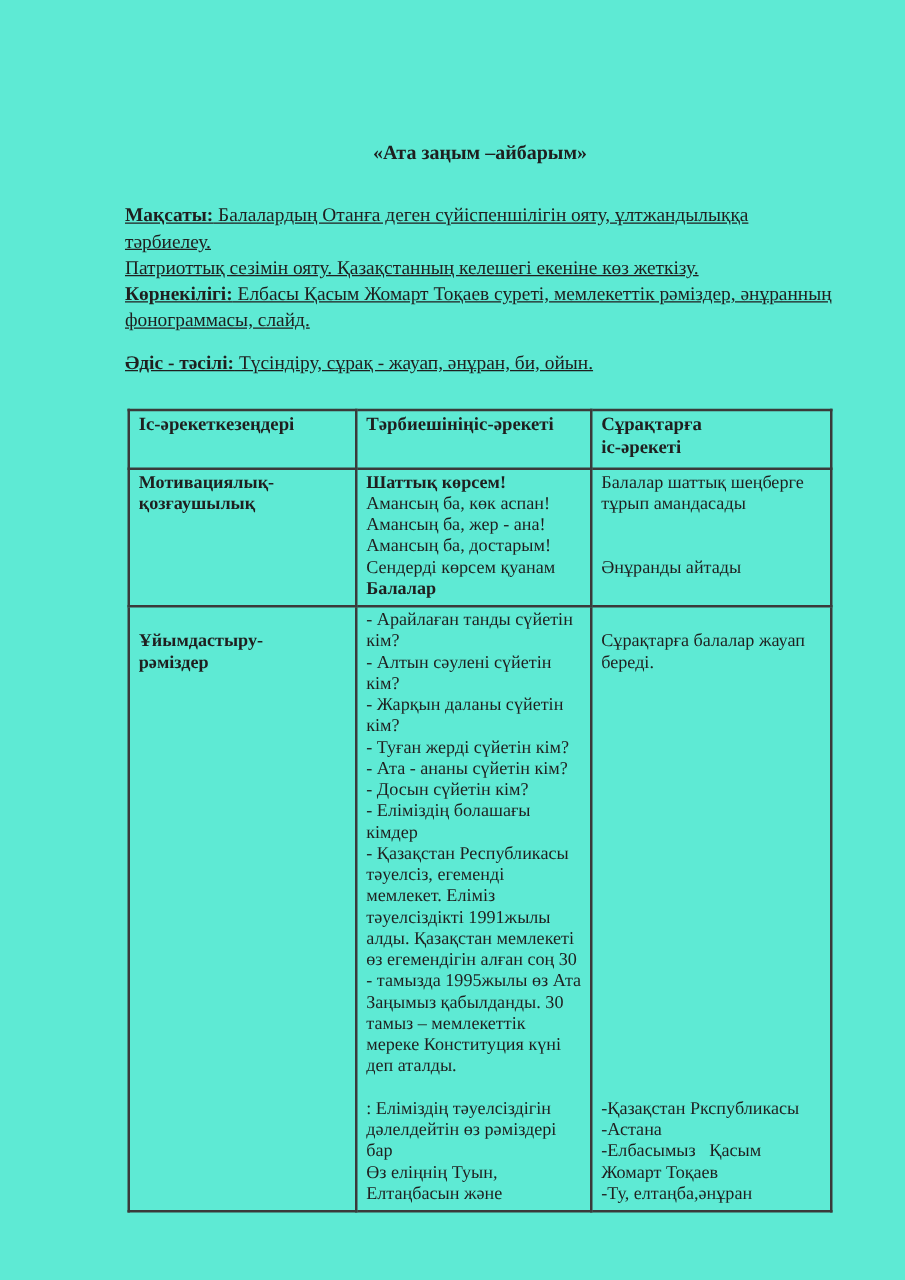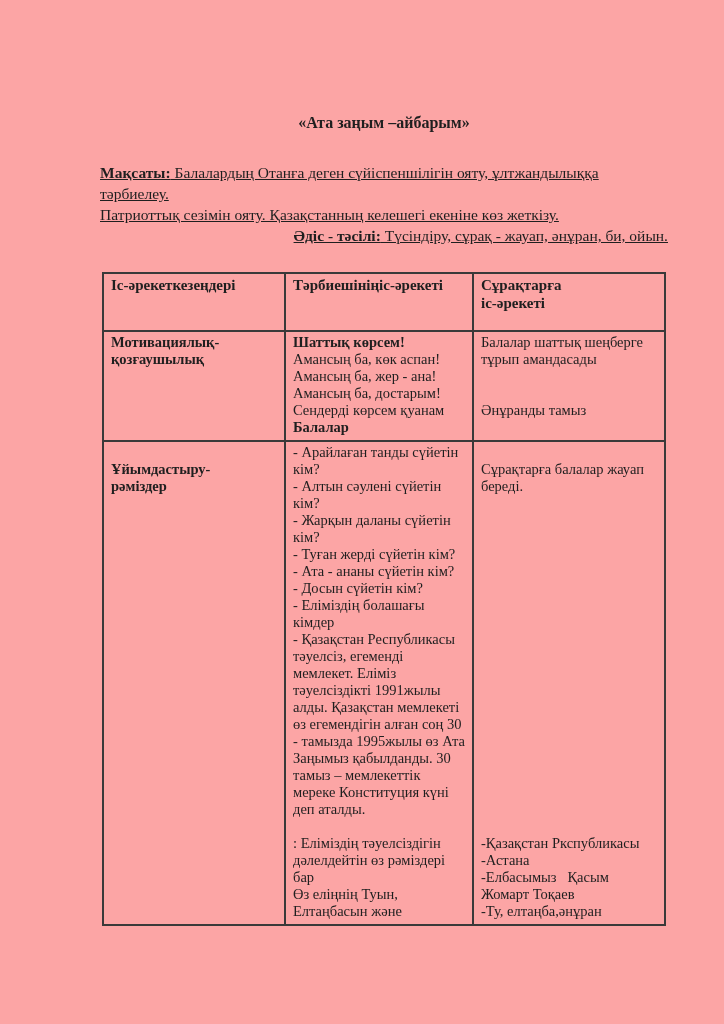--- a/index.html
+++ b/index.html
@@ -7,71 +7,73 @@
     width: 724px; height: 1024px;
     background: #ffffff;
     color: #1f1f1f;
     font-family: "Liberation Serif", "DejaVu Serif", serif;
     overflow: hidden;
   }
   .page {
     box-sizing: border-box;
     width: 724px; height: 1024px;
     padding: 114px 56px 20px 100px;
-    background: #fca5a5;
+    background: #5eead4;
   }
   .title {
     font-size: 16px;
     font-weight: bold;
     text-align: center;
     margin: 0 0 30px 0;
   }
   .para {
     margin: 0;
     font-size: 15.5px;
     line-height: 21px;
     white-space: pre-line;
   }
-  .para.spaced { margin-top: 0; text-align: right; }
+  .para.spaced { margin-top: 13px; }
   .bold { font-weight: bold; }
   .doc-table {
     border-collapse: collapse;
     table-layout: fixed;
     width: 562px;
     margin: 26px 0 0 2px;
   }
   .doc-table th, .doc-table td {
     border: 2px solid #3a3a3a;
     vertical-align: top;
     text-align: left;
     padding: 2px 7px 4px 7px;
   }
   .doc-table th {
     font-size: 15px;
     line-height: 18px;
     white-space: pre-line;
     font-weight: bold;
-    padding-bottom: 18px;
+    padding-bottom: 7px;
   }
   .doc-table td {
     font-size: 14.5px;
     line-height: 17px;
   }
   .seg { white-space: pre-line; }
   .seg-inline { white-space: pre-line; text-decoration: underline; }
 </style>
 </head>
 <body>
 
 <div class="page">
 
   <h1 class="title">«Ата заңым –айбарым»</h1>
 
   <p class="para"><span class="seg-inline bold">Мақсаты:</span><span class="seg-inline"> Балалардың Отанға деген сүйіспеншілігін ояту, ұлтжандылыққа тәрбиелеу.
 Патриоттық сезімін ояту. Қазақстанның келешегі екеніне көз жеткізу.</span></p>
+  <p class="para"><span class="seg-inline bold">Көрнекілігі:</span><span class="seg-inline"> Елбасы Қасым Жомарт Тоқаев суреті, мемлекеттік рәміздер, әнұранның
+фонограммасы, слайд.</span></p>
   <p class="para spaced"><span class="seg-inline bold">Әдіс - тәсілі:</span><span class="seg-inline"> Түсіндіру, сұрақ - жауап, әнұран, би, ойын.</span></p>
 
   <table class="doc-table">
     <colgroup>
       <col style="width:182px">
       <col style="width:188px">
       <col style="width:192px">
     </colgroup>
     <tbody>
       <tr>
@@ -91,21 +93,21 @@
 Амансың ба, жер - ана!
 Амансың ба, достарым!
 Сендерді көрсем қуанам</div>
             <div class="seg bold">Балалар</div>
           </td>
         <td>
             <div class="seg">Балалар шаттық шеңберге
 тұрып амандасады
 
 
-Әнұранды тамыз</div>
+Әнұранды айтады</div>
           </td>
       </tr>
       <tr>
         <td>
             <div class="seg bold">
 Ұйымдастыру-
 рәміздер</div>
           </td>
         <td>
             <div class="seg">- Арайлаған танды сүйетін

